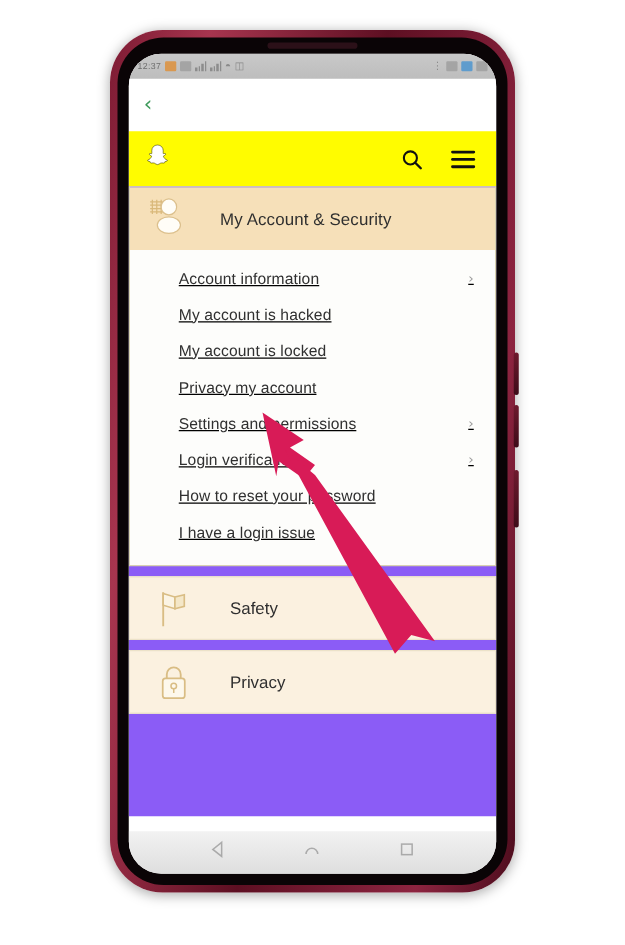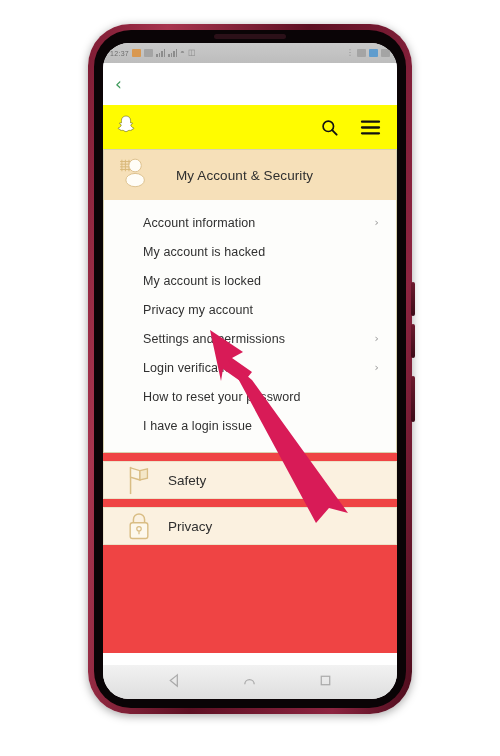--- a/index.html
+++ b/index.html
@@ -102,65 +102,65 @@
     background:#fffc00;
     display:flex;align-items:center;
     padding:0 16px 0 12px;
     justify-content:space-between;
   }
   #snap-right{display:flex;align-items:center;gap:21px;}
   #search-icon svg,#menu-icon svg{display:block}
 
   
   #content{
-    background:#ef4444;
+    background:#8b5cf6;
     padding:0;
     height:504px;
     box-sizing:border-box;
   }
   .card{
     border:1px solid #d8d2b0;
     box-sizing:border-box;
   }
   #account-card{margin:0;}
   #account-card-header{
     background:#f6e0b9;
     height:50px;
     display:flex;align-items:center;
     padding-left:14px;gap:22px;
   }
   #account-card-header .title{
     font-size:13.5px;color:#2f2f2f;
     letter-spacing:.1px;
   }
-  #account-list{background:#fdfdfb;padding:8px 0 12px;}
+  #account-list{background:#fdfdfb;padding:8px 0 12px;text-decoration:underline;}
   .list-item{
     height:29px;
     display:flex;align-items:center;
     justify-content:space-between;
     padding:0 17px 0 39px;
   }
   .list-item .label{
     font-size:12.5px;color:#303030;
     letter-spacing:.1px;
   }
   .list-item .chev{
     font-size:11px;color:#9a9a9a;
     font-family:"DejaVu Sans",sans-serif;
   }
   .chev.hidden{visibility:hidden;}
 
   .section-card{
     background:#fbf1e0;
     border:1px solid #ece2c9;
     box-sizing:border-box;
-    height:38px;
+    height:51px;
     margin-top:8px;
     display:flex;align-items:center;
-    padding-left:18px;gap:12px;
+    padding-left:18px;gap:28px;
   }
   .section-card .label{font-size:13.5px;color:#2f2f2f;}
   .sec-icon{width:34px;display:flex;justify-content:center;}
 
   
   #nav-bar{
     position:absolute;bottom:0;left:0;right:0;
     height:34px;
     background:linear-gradient(180deg,#f2f2f2,#dedede);
     display:flex;align-items:center;justify-content:space-around;

